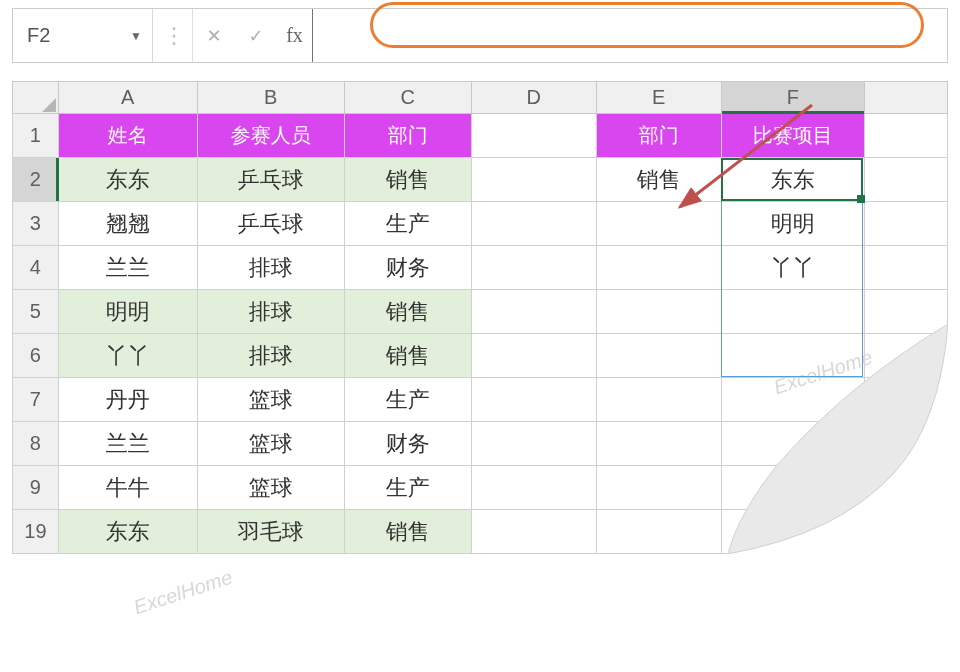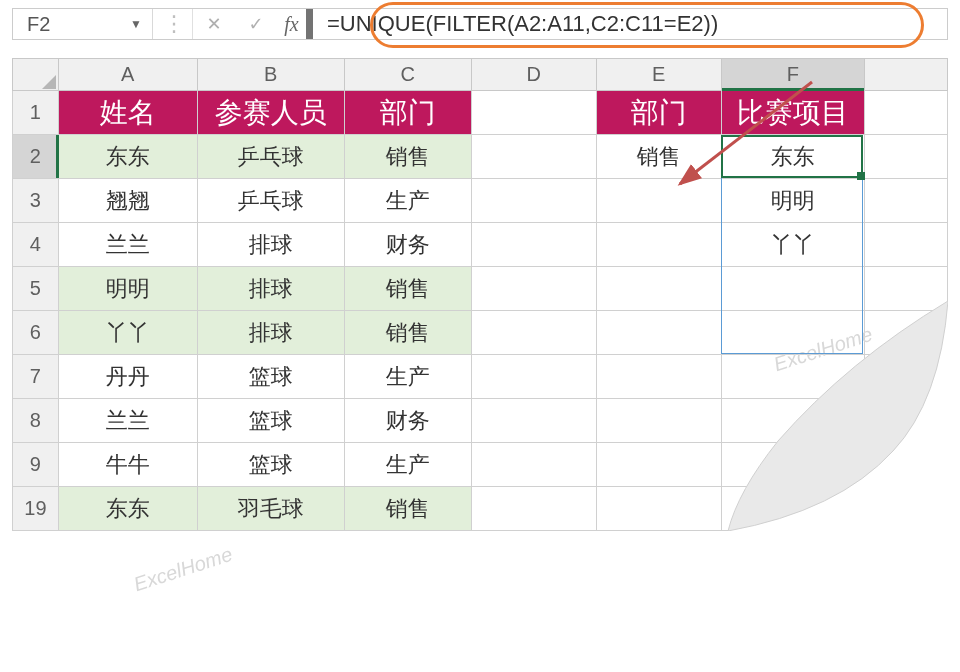--- a/index.html
+++ b/index.html
@@ -10,21 +10,21 @@
     height: 672px;
     position: relative;
     overflow: hidden;
   }
   .container {
     padding: 8px 12px 12px 12px;
   }
   .formula-bar {
     display: flex;
     align-items: center;
-    height: 32px;
+    height: 55px;
     border: 1px solid #ccc;
     background: #fff;
     font-size: 18px;
     color: #555;
     position: relative;
   }
   .namebox {
     width: 140px;
     height: 100%;
     padding: 0 14px;
@@ -57,25 +57,24 @@
     width: 42px;
     height: 100%;
     display: flex;
     align-items: center;
     justify-content: center;
     color: #b0b0b0;
     font-size: 18px;
   }
   .fx-label {
     width: 36px;
-    font-style: italic;
     font-family: "Times New Roman", serif;
     color: #666;
     font-size: 20px;
-    border-right: 7px solid #737373;
+    border-right: 1px solid #737373;
     height: 100%;
     display: flex;
     align-items: center;
     justify-content: center;
   }
   .formula-input {
     flex: 1;
     padding: 0 14px;
     font-size: 22px;
     color: #333;
@@ -138,21 +137,21 @@
     font-size: 20px;
     width: 46px;
   }
   .colA { width: 140px; }
   .colB { width: 148px; }
   .colC { width: 128px; }
   .colD { width: 126px; }
   .colE { width: 126px; }
   .colF { width: 144px; }
   .colG { width: 84px; }
-  .gh { background: #be185d; color: #fff !important; font-size: 28px; }
+  .gh { background: #d946ef; color: #fff !important; font-size: 20px; }
   .gb { background: #fff; font-size: 22px; }
   .gl { background: #E2EFDA; font-size: 22px; }
   .active-colhdr { background: #d5d5d5 !important; position: relative; }
   .active-colhdr::after {
     content: "";
     position: absolute;
     left: 0; right: 0; bottom: -1px;
     height: 3px;
     background: #217346;
   }
@@ -212,23 +211,20 @@
 <div class="container">
   <div class="formula-bar">
     <div class="namebox">
       <span>F2</span>
       <span class="nb-drop">▼</span>
     </div>
     <div class="sep-dots">⋮</div>
     <div class="fb-btn">✕</div>
     <div class="fb-btn">✓</div>
     <div class="fx-label">fx</div>
-    <div class="formula-input">
-      <span>=UNIQUE(FILTER(A2:A11,C2:C11=E2))</span>
-    </div>
   </div>
   <div class="formula-highlight"></div>
 
   <div class="grid-wrap">
     <table class="sheet" id="sheet">
         <thead>
           <tr>
             <th class="corner"></th>
             <th class="colA">A</th>
             <th class="colB">B</th>

